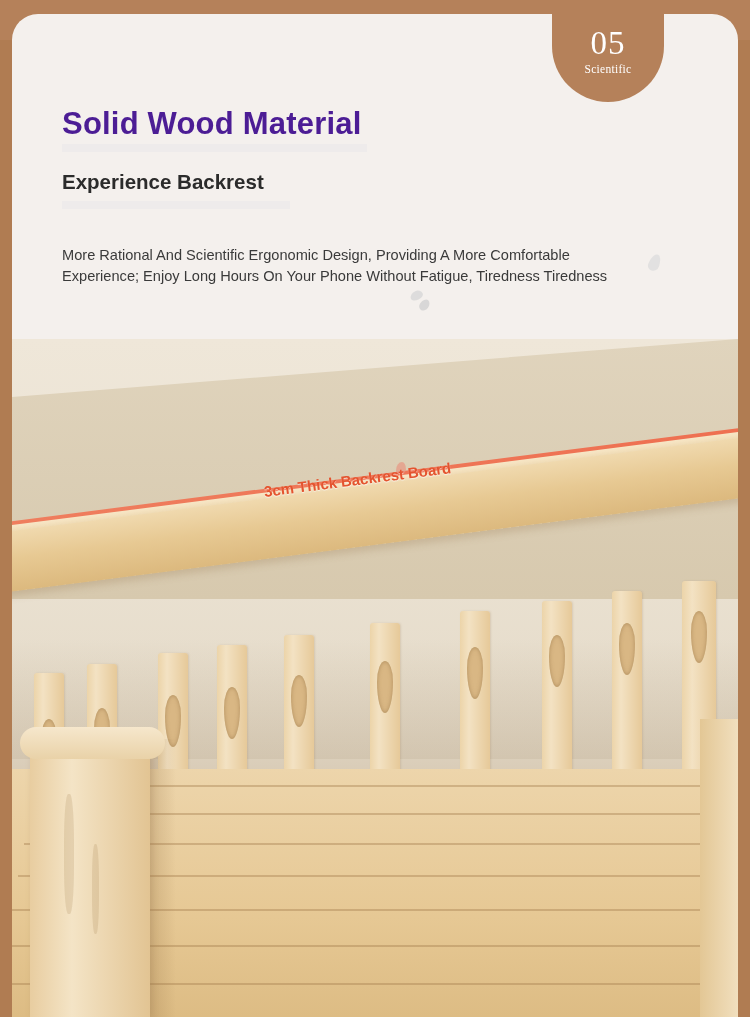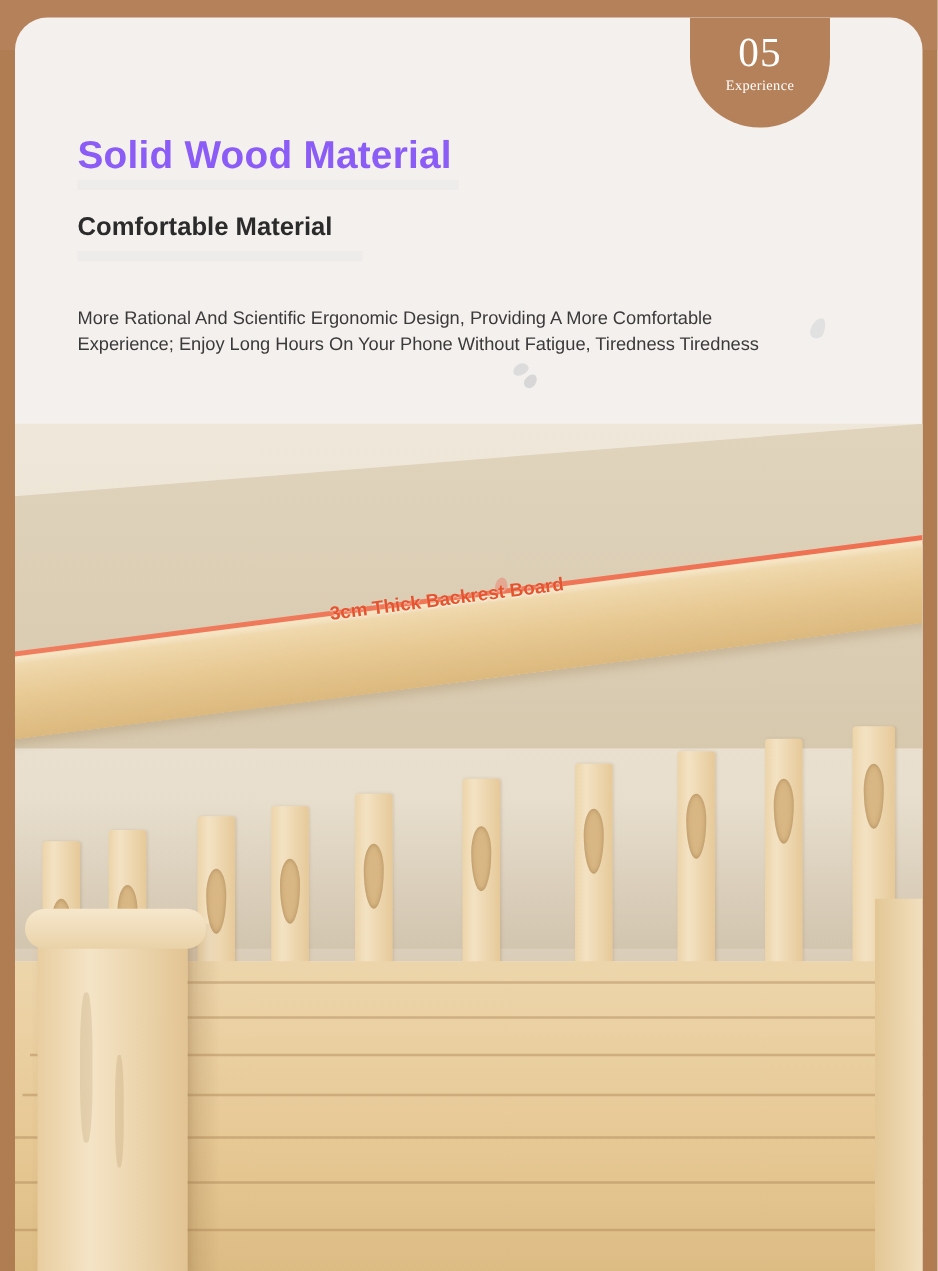--- a/index.html
+++ b/index.html
@@ -77,21 +77,21 @@
     left: 0;
     top: 0;
     width: 726px;
   }
   .headline {
     position: absolute;
     left: 50px;
     top: 92px;
     font-size: 31px;
     font-weight: bold;
-    color: #8b5cf6;
+    color: #4c1d95;
     letter-spacing: 0.2px;
     white-space: nowrap;
   }
   .headline-underline {
     position: absolute;
     left: 50px;
     top: 130px;
     width: 305px;
     height: 8px;
     background: #eceaea;
@@ -331,29 +331,29 @@
 <body>
 
 <div class="page">
 
   <div class="brown-strip"></div>
 
   <div class="card">
 
     <div class="badge">
       <div class="badge-number">05</div>
-      <div class="badge-label">Experience</div>
+      <div class="badge-label">Scientific</div>
     </div>
 
     <div class="text-area">
       <div class="headline-underline"></div>
       <div class="headline">Solid Wood Material</div>
 
       <div class="subhead-underline"></div>
-      <div class="subhead">Comfortable Material</div>
+      <div class="subhead">Experience Backrest</div>
 
       <div class="body-copy">More Rational And Scientific Ergonomic Design, Providing A More Comfortable Experience; Enjoy Long Hours On Your Phone Without Fatigue, Tiredness Tiredness</div>
 
       <div class="petal petal-a"></div>
       <div class="petal petal-b"></div>
       <div class="petal petal-c"></div>
     </div>
 
     <div class="photo">
 

